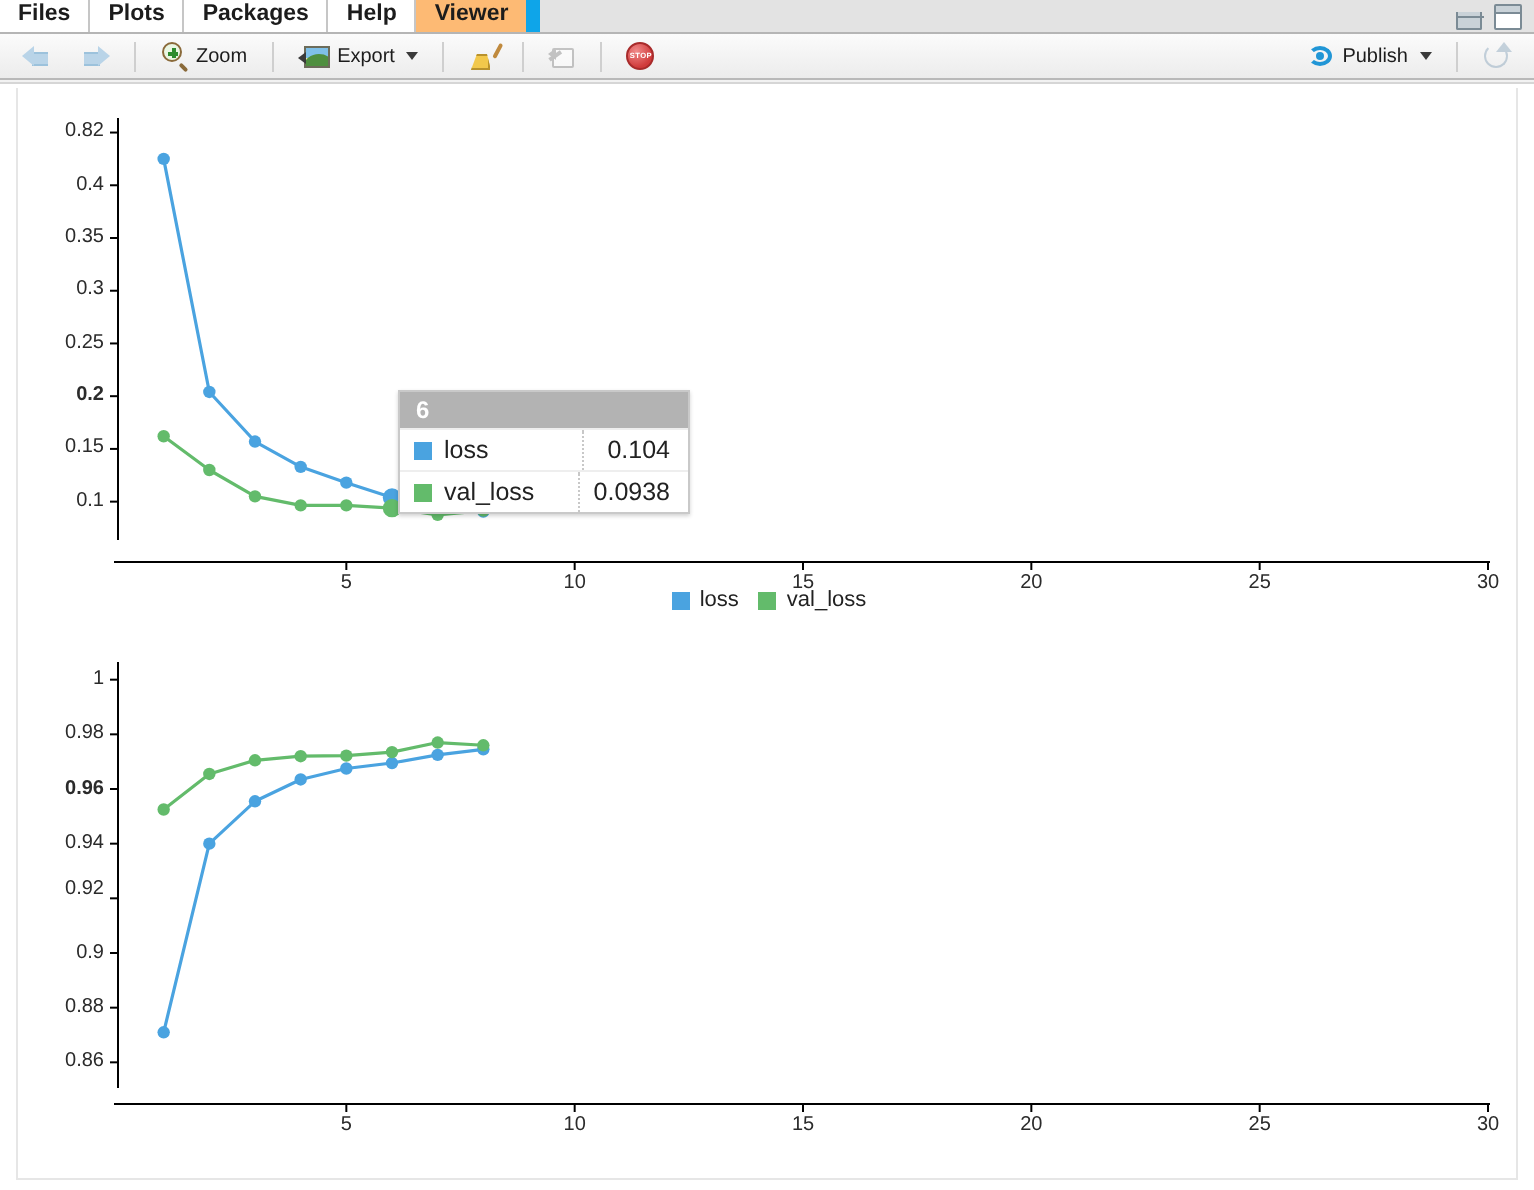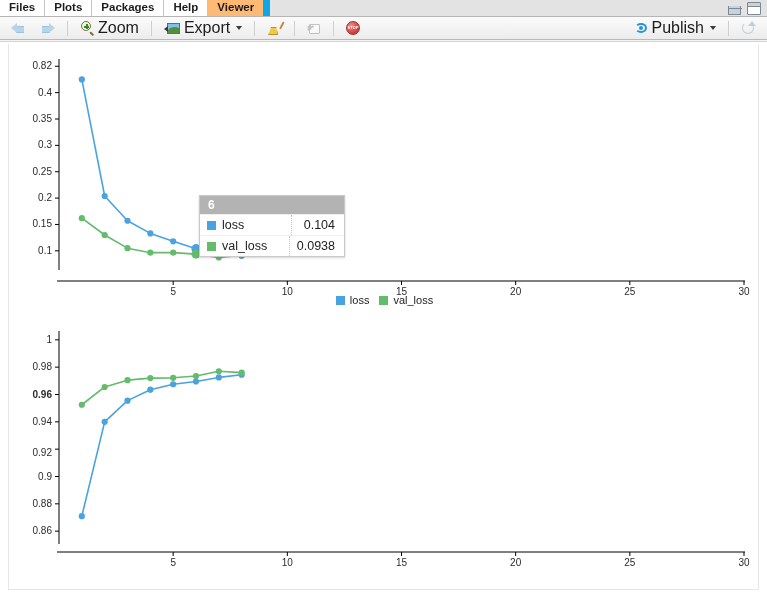--- a/index.html
+++ b/index.html
@@ -78,21 +78,21 @@
     background: linear-gradient(#fbfbfb, #ececec);
     border-bottom: 1px solid #b9b9b9;
     display: flex;
     align-items: center;
     padding: 0 5px;
     gap: 2px;
   }
   .tb-btn {
     display: flex; align-items: center; gap: 4px;
     height: 19px; padding: 0 5px;
-    font-size: 16px; color: #1c1c1c;
+    font-size: 10px; color: #1c1c1c;
     border: 1px solid transparent;
     border-radius: 3px;
     white-space: nowrap;
     cursor: default;
   }
   .tb-sep {
     width: 1px; height: 15px;
     background: #cfcfcf;
     margin: 0 4px;
   }
@@ -428,21 +428,21 @@
             <circle cx="118.5" cy="204.1818181818182" r="3.1" fill="#63bb6b"></circle>
             <circle cx="141.33333333333331" cy="208.66363636363636" r="3.1" fill="#63bb6b"></circle>
             <circle cx="164.16666666666666" cy="208.66363636363636" r="3.1" fill="#63bb6b"></circle>
             <circle cx="187" cy="210.08727272727273" r="4.6" fill="#63bb6b"></circle>
             <circle cx="209.83333333333334" cy="213.4090909090909" r="3.1" fill="#63bb6b"></circle>
             <circle cx="232.66666666666666" cy="211.3" r="3.1" fill="#63bb6b"></circle>
           </svg>
         <div id="ylabels0">
             <div class="axis-label ylab" style="left: 0px; width: 43px; top: 200.818px;">0.1</div>
             <div class="axis-label ylab" style="left: 0px; width: 43px; top: 174.455px;">0.15</div>
-            <div class="axis-label ylab" style="left: 0px; width: 43px; top: 148.091px;">0.2</div>
+            <div class="axis-label ylab" style="left: 0px; width: 43px; top: 148.091px; font-weight: bold;">0.2</div>
             <div class="axis-label ylab" style="left: 0px; width: 43px; top: 121.727px;">0.25</div>
             <div class="axis-label ylab" style="left: 0px; width: 43px; top: 95.3636px;">0.3</div>
             <div class="axis-label ylab" style="left: 0px; width: 43px; top: 69px;">0.35</div>
             <div class="axis-label ylab" style="left: 0px; width: 43px; top: 42.6364px;">0.4</div>
             <div class="axis-label ylab" style="left: 0px; width: 43px; top: 16.2727px;">0.82</div>
           </div>
         <div id="xlabels0">
             <div class="axis-label" style="left: 150.167px; width: 28px; text-align: center; top: 242px;">5</div>
             <div class="axis-label" style="left: 264.333px; width: 28px; text-align: center; top: 242px;">10</div>
             <div class="axis-label" style="left: 378.5px; width: 28px; text-align: center; top: 242px;">15</div>
@@ -514,21 +514,21 @@
             <circle cx="141.33333333333331" cy="62.09999999999994" r="3.1" fill="#63bb6b"></circle>
             <circle cx="164.16666666666666" cy="61.8266666666666" r="3.1" fill="#63bb6b"></circle>
             <circle cx="187" cy="60.04999999999984" r="3.1" fill="#63bb6b"></circle>
             <circle cx="209.83333333333334" cy="55.266666666666566" r="3.1" fill="#63bb6b"></circle>
             <circle cx="232.66666666666666" cy="56.63333333333324" r="3.1" fill="#63bb6b"></circle>
           </svg>
         <div id="ylabels1">
             <div class="axis-label ylab" style="left: 0px; width: 43px; top: 209.167px;">0.86</div>
             <div class="axis-label ylab" style="left: 0px; width: 43px; top: 181.833px;">0.88</div>
             <div class="axis-label ylab" style="left: 0px; width: 43px; top: 154.5px;">0.9</div>
-            <div class="axis-label ylab" style="left: 0px; width: 43px; top: 131px;">0.92</div>
+            <div class="axis-label ylab" style="left: 0px; width: 43px; top: 123px;">0.92</div>
             <div class="axis-label ylab" style="left: 0px; width: 43px; top: 99.8333px;">0.94</div>
             <div class="axis-label ylab" style="left: 0px; width: 43px; top: 72.5px; font-weight: bold;">0.96</div>
             <div class="axis-label ylab" style="left: 0px; width: 43px; top: 45.1667px;">0.98</div>
             <div class="axis-label ylab" style="left: 0px; width: 43px; top: 17.8333px;">1</div>
           </div>
         <div id="xlabels1">
             <div class="axis-label" style="left: 150.167px; width: 28px; text-align: center; top: 241px;">5</div>
             <div class="axis-label" style="left: 264.333px; width: 28px; text-align: center; top: 241px;">10</div>
             <div class="axis-label" style="left: 378.5px; width: 28px; text-align: center; top: 241px;">15</div>
             <div class="axis-label" style="left: 492.667px; width: 28px; text-align: center; top: 241px;">20</div>

